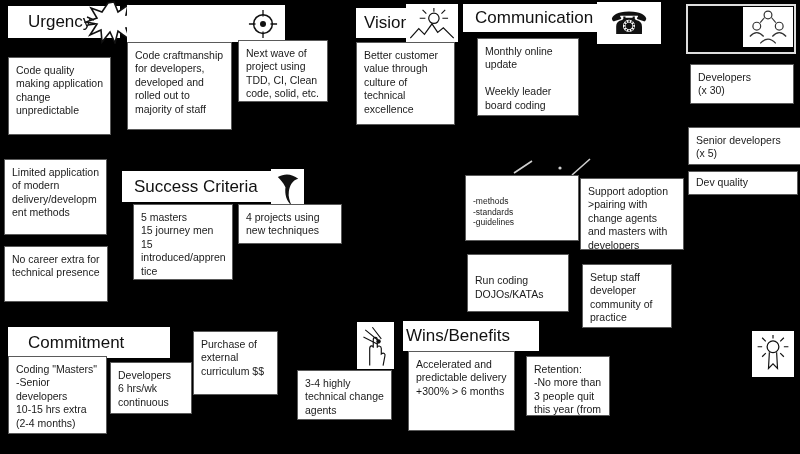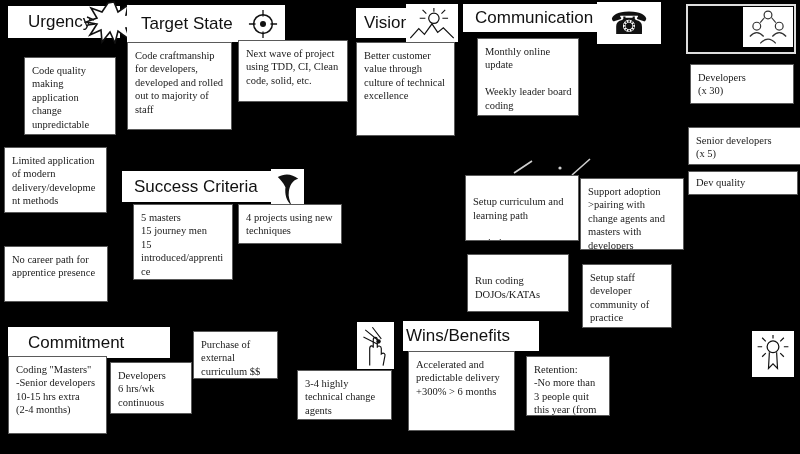--- a/index.html
+++ b/index.html
@@ -2,41 +2,40 @@
 <html><head>
 <meta charset="utf-8">
 <style>
   html,body{margin:0;padding:0;background:#000;}
   body{width:800px;height:454px;position:relative;overflow:hidden;
        font-family:"Liberation Sans",sans-serif;color:#1a1a1a;}
   .box{position:absolute;background:#fff;box-sizing:border-box;}
   .header{display:flex;align-items:center;font-size:17px;color:#111;padding-left:14px;}
   .note{font-size:10.5px;line-height:1.28;padding:6px 6px 5px 7px;
         white-space:pre-line;border:1px solid #5a5a5a;overflow:hidden;
-        overflow-wrap:break-word;font-family:Liberation Serif, serif;}
+        overflow-wrap:break-word;}
   .sub{font-size:8.5px;line-height:1.2;white-space:pre-line;margin-top:1px;}
   .iconpatch{position:absolute;background:#fff;display:flex;align-items:center;
              justify-content:center;box-sizing:border-box;}
   .abs{position:absolute;}
   .phone{font-size:31px;line-height:1;color:#111;}
   svg{display:block;}
 </style>
 </head>
 <body>
 
 <div class="box header" style="left:8px;top:6px;width:112px;height:32px;padding-left:20px">
   <span>Urgency</span>
 </div>
 <svg class="abs" style="left:84px;top:0" width="54" height="44" viewBox="0 0 54 44">
   <polygon points="30,2 34,12 44,5 42,15 53,13 45,21 53,28 42,28 46,40 34,31 31,43 26,32 18,42 17,30 6,35 13,24 2,22 13,18 7,8 18,12 24,3" fill="#ffffff" stroke="#111" stroke-width="1.6"></polygon>
   <path d="M3,17 l7,3 M4,25 l7,-1" stroke="#111" stroke-width="1.4" fill="none"></path>
 </svg>
 
 <div class="box header" style="left:127px;top:5px;width:158px;height:37px">
-  <span>Target State</span>
   <svg style="margin-left:auto;margin-right:7px" width="30" height="30" viewBox="0 0 32 32">
     <circle cx="16" cy="16" r="10" fill="none" stroke="#111" stroke-width="1.6"></circle>
     <circle cx="16" cy="16" r="3.2" fill="#111"></circle>
     <path d="M16,1 V8 M16,24 V31 M1,16 H8 M24,16 H31" stroke="#111" stroke-width="1.4"></path>
   </svg>
 </div>
 
 <div class="box header" style="left:356px;top:8px;width:102px;height:30px;padding-left:8px">
   <span>Vision</span>
 </div>
@@ -60,28 +59,28 @@
     <svg width="46" height="38" viewBox="0 0 50 44">
       <circle cx="25" cy="8" r="4.5" fill="none" stroke="#333" stroke-width="1.4"></circle>
       <circle cx="12" cy="21" r="4.5" fill="none" stroke="#333" stroke-width="1.4"></circle>
       <circle cx="38" cy="21" r="4.5" fill="none" stroke="#333" stroke-width="1.4"></circle>
       <path d="M21,11 L16,17 M29,11 L34,17" stroke="#333" stroke-width="1.3" fill="none"></path>
       <path d="M4,33 q8,-9 16,0 M30,33 q8,-9 16,0 M16,41 q9,-10 18,0" stroke="#333" stroke-width="1.4" fill="none"></path>
     </svg>
   </div>
 </div>
 
-<div class="box note" style="left:24px;top:57px;width:92px;height:78px">Code quality making application change unpredictable</div>
-<div class="box note" style="left:4px;top:147px;width:103px;height:66px">Limited application of modern delivery/development methods</div>
-<div class="box note" style="left:4px;top:246px;width:104px;height:56px">No career path for apprentice presence</div>
+<div class="box note" style="left:8px;top:57px;width:103px;height:78px">Code quality making application change unpredictable</div>
+<div class="box note" style="left:4px;top:159px;width:103px;height:76px">Limited application of modern delivery/development methods</div>
+<div class="box note" style="left:4px;top:246px;width:104px;height:56px">No career extra for technical presence</div>
 
 <div class="box note" style="left:127px;top:42px;width:105px;height:88px">Code craftmanship for developers, developed and rolled out to majority of staff</div>
-<div class="box note" style="left:238px;top:40px;width:110px;height:62px">Next wave of project using TDD, CI, Clean code, solid, etc.</div>
+<div class="box note" style="left:238px;top:40px;width:90px;height:62px">Next wave of project using TDD, CI, Clean code, solid, etc.</div>
 
-<div class="box note" style="left:356px;top:42px;width:99px;height:94px">Better customer value through culture of technical excellence</div>
+<div class="box note" style="left:356px;top:42px;width:99px;height:83px">Better customer value through culture of technical excellence</div>
 
 <div class="box note" style="left:477px;top:38px;width:102px;height:78px">Monthly online update
 
 Weekly leader board coding</div>
 
 <div class="box note" style="left:690px;top:64px;width:104px;height:40px">Developers
 (x 30)</div>
 <div class="box note" style="left:688px;top:127px;width:120px;height:38px">Senior developers
 (x 5)</div>
 <div class="box note" style="left:688px;top:171px;width:110px;height:24px;padding-top:4px">Dev quality</div>
@@ -97,21 +96,20 @@
 <div class="box note" style="left:133px;top:204px;width:100px;height:76px">5 masters
 15 journey men
 15 introduced/apprentice</div>
 <div class="box note" style="left:238px;top:204px;width:104px;height:40px">4 projects using new techniques</div>
 
 <svg class="abs" style="left:510px;top:155px" width="84" height="26" viewBox="0 0 84 26">
   <path d="M4,18 L22,6 M62,20 L80,4" stroke="#cfcfcf" stroke-width="1.6" fill="none"></path>
   <circle cx="50" cy="13" r="1.6" fill="#cfcfcf"></circle>
 </svg>
 <div class="box note" style="left:465px;top:175px;width:114px;height:66px">
-  <div>Setup curriculum and learning path</div>
   <div class="sub">-methods
 -standards
 -guidelines</div>
 </div>
 <div class="box note" style="left:580px;top:178px;width:104px;height:72px">Support adoption &gt;pairing with change agents and masters with developers</div>
 <div class="box note" style="left:467px;top:254px;width:102px;height:58px">
   <div>Run coding DOJOs/KATAs</div>
   
 </div>
 <div class="box note" style="left:582px;top:264px;width:90px;height:64px">Setup staff developer community of practice</div>
@@ -119,21 +117,21 @@
 <div class="box header" style="left:8px;top:327px;width:162px;height:31px;padding-left:20px">
   <span>Commitment</span>
 </div>
 <div class="box note" style="left:8px;top:356px;width:99px;height:78px">Coding "Masters"
 -Senior developers
 10-15 hrs extra
 (2-4 months)</div>
 <div class="box note" style="left:110px;top:362px;width:82px;height:52px">Developers
 6 hrs/wk
 continuous</div>
-<div class="box note" style="left:193px;top:331px;width:85px;height:48px">Purchase of external curriculum $$</div>
+<div class="box note" style="left:193px;top:331px;width:85px;height:64px">Purchase of external curriculum $$</div>
 
 <div class="box iconpatch" style="left:357px;top:322px;width:37px;height:47px">
   <svg width="33" height="43" viewBox="0 0 37 47">
     <path d="M7,6 L23,19 M15,3 L25,16 M5,14 L21,22" stroke="#111" stroke-width="1.2" fill="none"></path>
     <circle cx="22" cy="19" r="2.4" fill="#111"></circle>
     <path d="M12,46 V27 c0,-4 4,-4 4,-1 v-9 c0,-3.5 4.5,-3.5 4.5,0 V26 c0,-3 4.5,-2.5 4.5,1 v6 c2.5,-2 5,-0.5 4,2.5 L27,46" fill="none" stroke="#111" stroke-width="1.3"></path>
   </svg>
 </div>
 <div class="box note" style="left:297px;top:370px;width:95px;height:50px">3-4 highly technical change agents</div>
 

